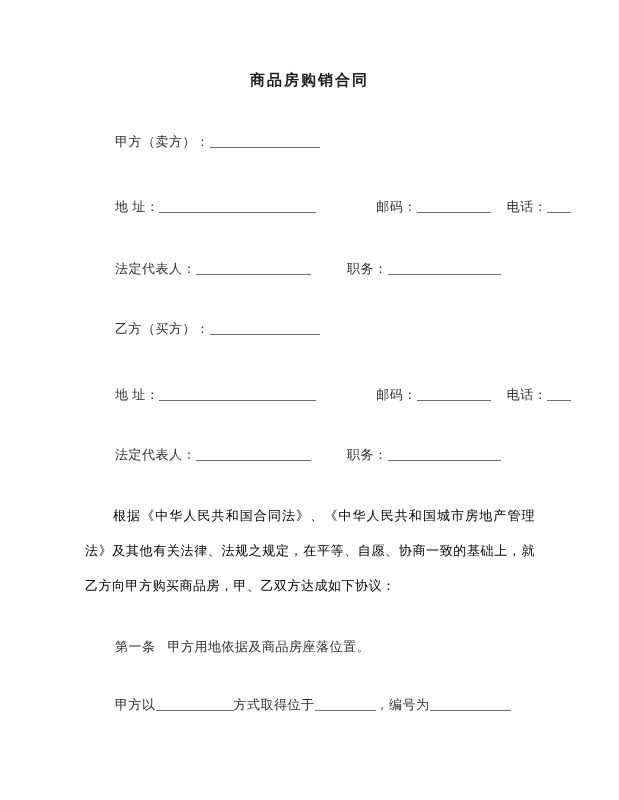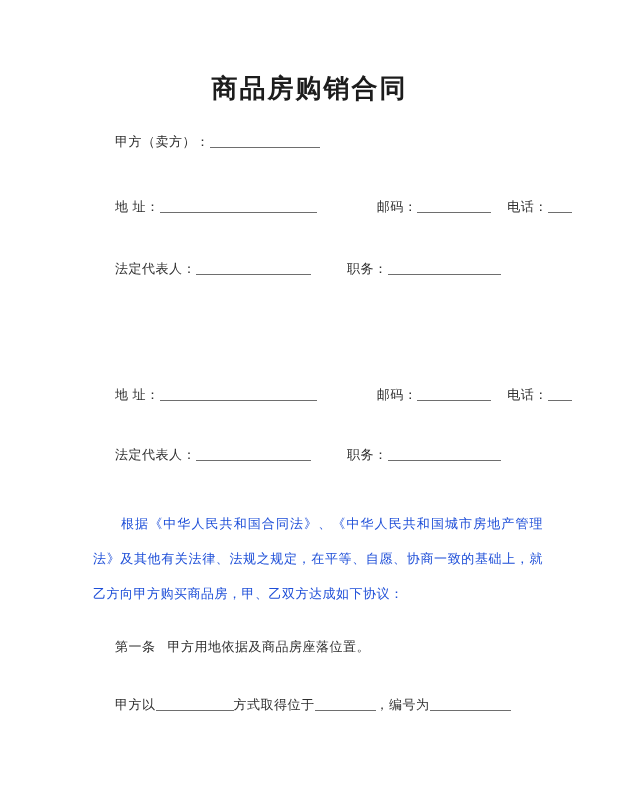--- a/index.html
+++ b/index.html
@@ -9,61 +9,62 @@
     background:#ffffff;
     font-family:"Liberation Sans","DejaVu Sans",sans-serif;
     color:#2e2e2e;
     font-size:13px;
     letter-spacing:0.5px;
     overflow:hidden;
   }
   .title{
     position:absolute;top:71px;left:0;width:100%;
     text-align:center;
-    font-size:26px;font-weight:bold;letter-spacing:2px;
+    font-size:15px;font-weight:bold;letter-spacing:2px;
     color:#1c1c1c;
   }
   .row{
     position:absolute;left:115px;
     white-space:nowrap;
     line-height:19px;
   }
-  .lbl{color:#2e2e2e;}
+  .lbl{color:#2e2e2e;font-family:Liberation Serif, serif;}
   .blank{
     display:inline-block;
     border-bottom:1.5px solid #6e6e6e;
     height:14px;
     position:relative;top:2px;
   }
   .gap-postcode{margin-left:22px;padding-left:38px;}
   .gap-phone{margin-left:16px;}
   .gap-position{margin-left:36px;}
   .gap-article{margin-left:12px;}
   .para{
     position:absolute;left:85px;top:498px;width:450px;
-    margin:8px;
+    margin:0;
     line-height:35px;
     text-align:justify;
     text-indent:28px;
-    color:#1d4ed8;
+    color:#000000;
   }
 </style>
 </head>
 <body>
 
 <div class="page">
 
   <div class="title">商品房购销合同</div>
 
   <div class="row" style="top:131px"><span class="lbl">甲方（卖方）：</span><span class="blank" style="width:110px"></span></div>
 
   <div class="row" style="top:196px"><span class="lbl">地 址：</span><span class="blank" style="width:157px"></span><span class="lbl gap-postcode">邮码：</span><span class="blank" style="width:74px"></span><span class="lbl gap-phone">电话：</span><span class="blank" style="width:24px"></span></div>
 
   <div class="row" style="top:258px"><span class="lbl">法定代表人：</span><span class="blank" style="width:115px"></span><span class="lbl gap-position">职务：</span><span class="blank" style="width:113px"></span></div>
 
+  <div class="row" style="top:318px"><span class="lbl">乙方（买方）：</span><span class="blank" style="width:110px"></span></div>
 
   <div class="row" style="top:384px"><span class="lbl">地 址：</span><span class="blank" style="width:157px"></span><span class="lbl gap-postcode">邮码：</span><span class="blank" style="width:74px"></span><span class="lbl gap-phone">电话：</span><span class="blank" style="width:24px"></span></div>
 
   <div class="row" style="top:444px"><span class="lbl">法定代表人：</span><span class="blank" style="width:115px"></span><span class="lbl gap-position">职务：</span><span class="blank" style="width:113px"></span></div>
 
   <p class="para">根据《中华人民共和国合同法》、《中华人民共和国城市房地产管理法》及其他有关法律、法规之规定，在平等、自愿、协商一致的基础上，就乙方向甲方购买商品房，甲、乙双方达成如下协议：</p>
 
   <div class="row" style="top:694px"><span class="lbl">甲方以</span><span class="blank" style="width:78px"></span><span class="lbl">方式取得位于</span><span class="blank" style="width:61px"></span><span class="lbl">，编号为</span><span class="blank" style="width:81px"></span></div>
 
   <div class="row" style="top:637px"><span class="lbl">第一条</span><span class="lbl gap-article">甲方用地依据及商品房座落位置。</span></div>

